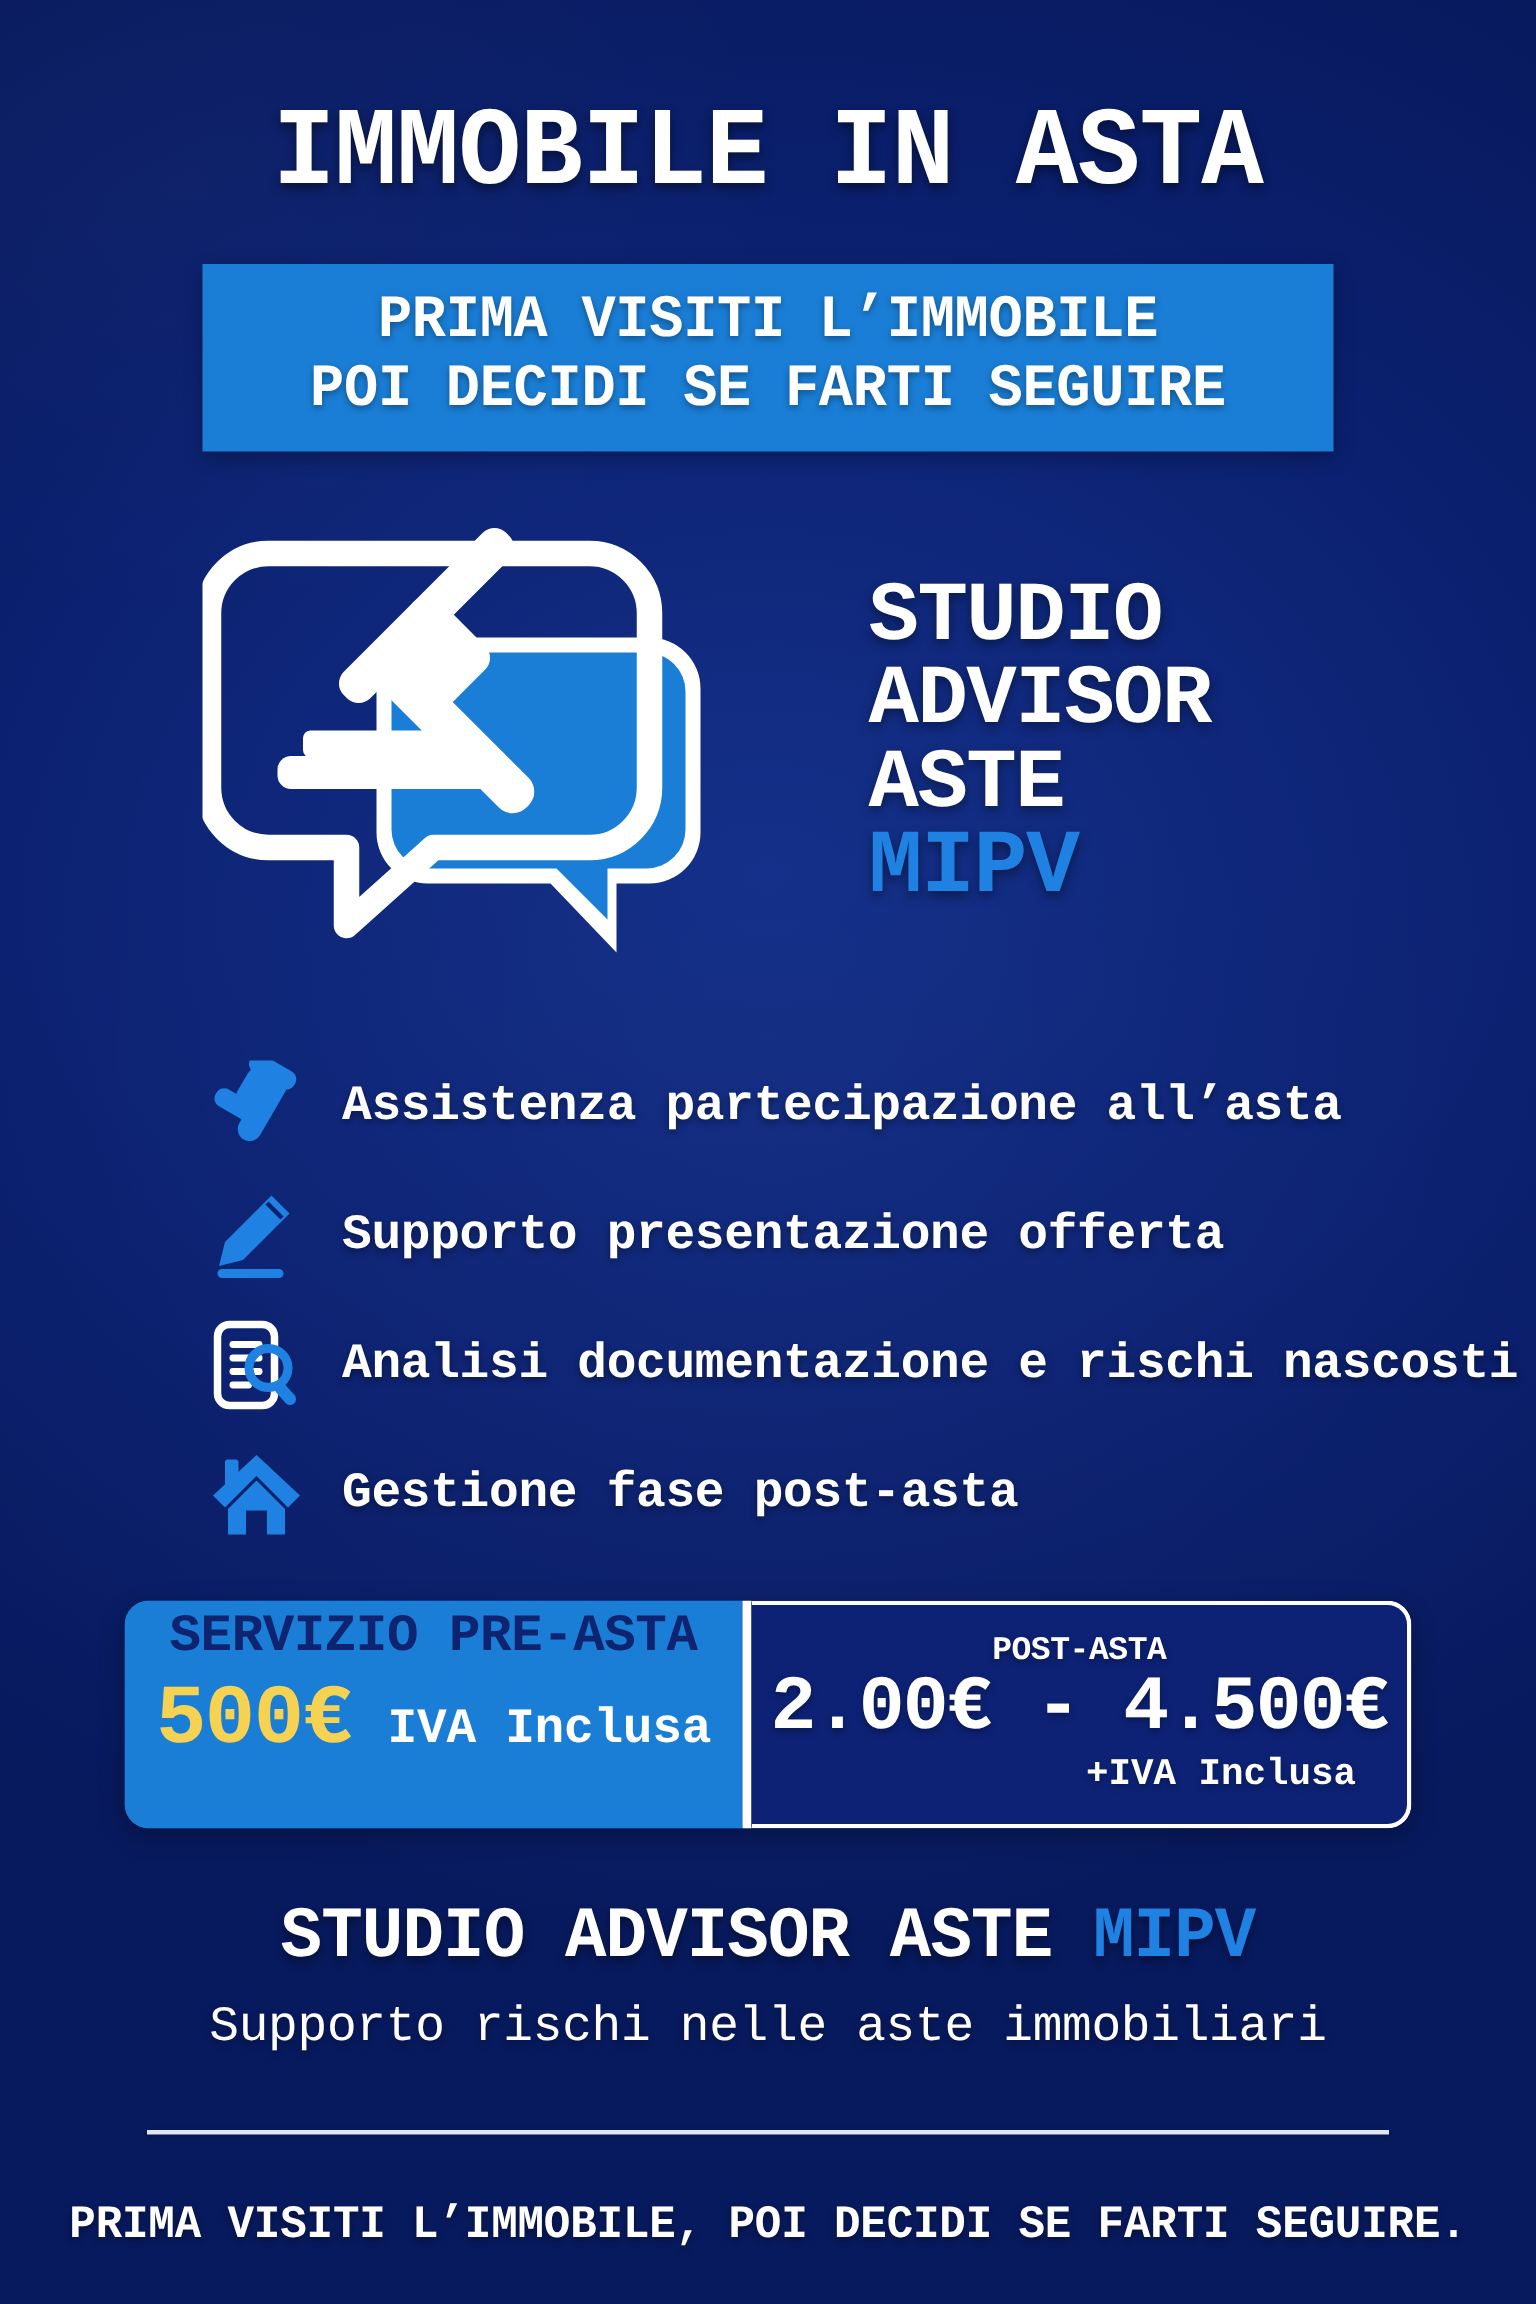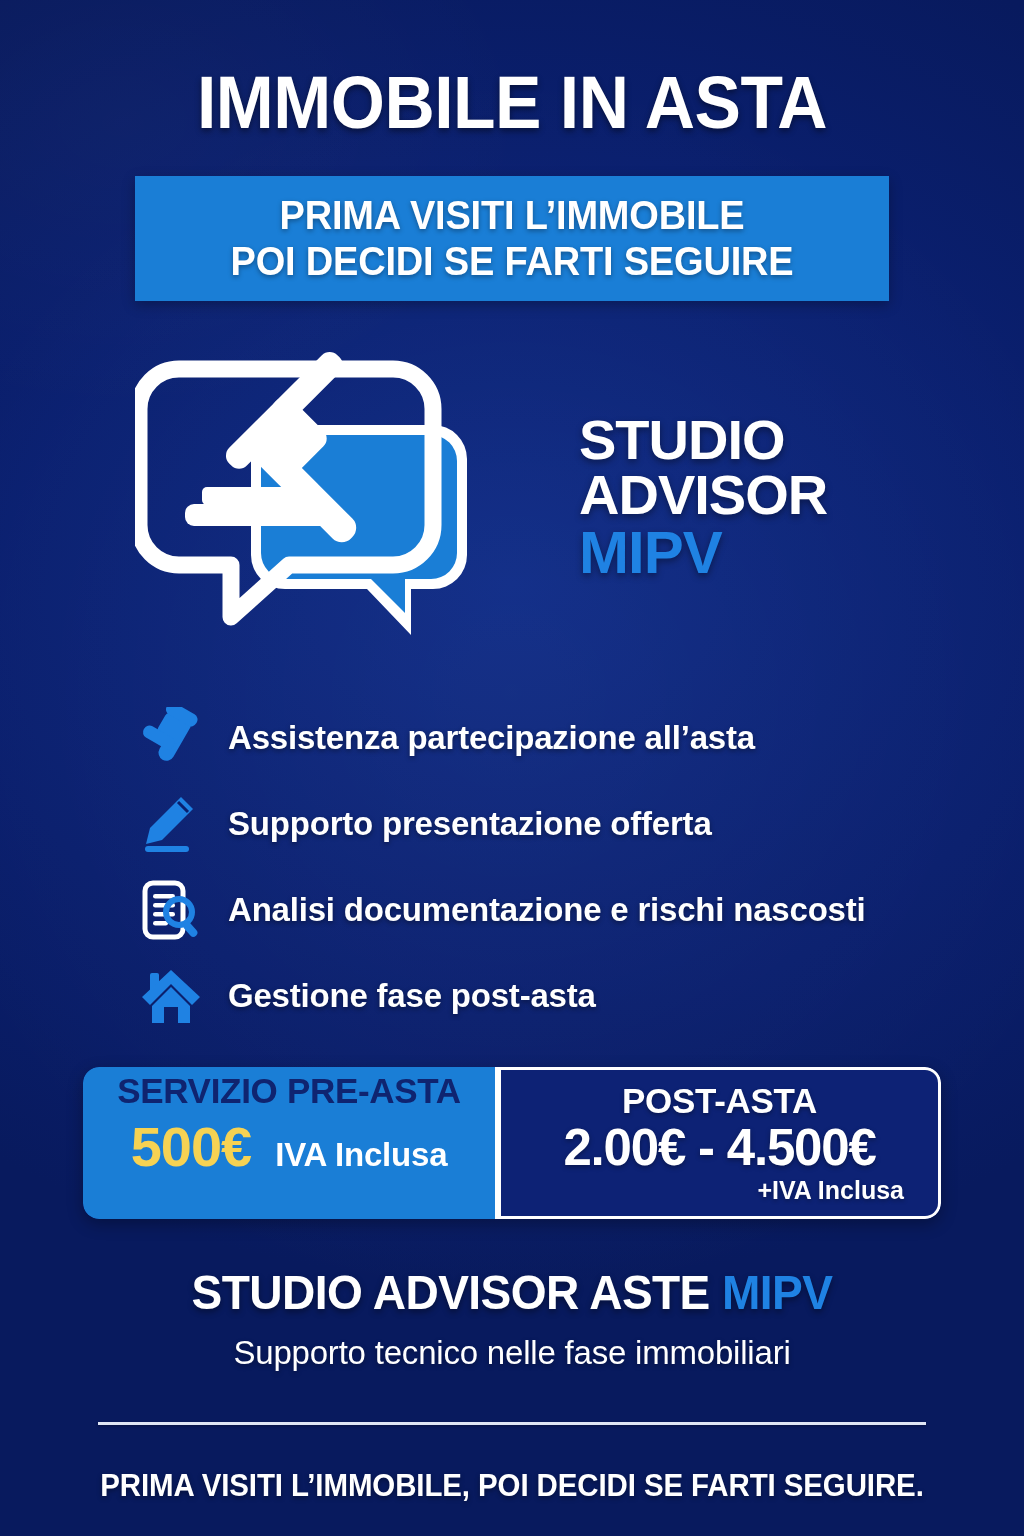--- a/index.html
+++ b/index.html
@@ -11,20 +11,21 @@
     font-family: "Liberation Sans", sans-serif;
     -webkit-font-smoothing: antialiased;
   }
   #poster {
     position: relative;
     width: 1024px;
     height: 1536px;
     background:
       radial-gradient(ellipse 900px 700px at 50% 38%, #0d2a86 0%, #0a1f6e 62%, #081a5e 100%);
     overflow: hidden;
+    font-family: Liberation Mono, monospace;
   }
   
   #poster:before {
     content: "";
     position: absolute;
     inset: 0;
     background:
       radial-gradient(ellipse 1100px 1100px at 50% 45%, rgba(255,255,255,0.035) 0%, rgba(0,0,0,0) 58%),
       radial-gradient(ellipse 700px 500px at 12% 8%, rgba(255,255,255,0.025) 0%, rgba(0,0,0,0) 60%);
     pointer-events: none;
@@ -177,21 +178,21 @@
     background: #0d2275;
     display: flex;
     flex-direction: column;
     align-items: center;
     justify-content: center;
     padding: 4px 0 4px 0;
   }
   .price-right-title {
     color: #ffffff;
     font-weight: 700;
-    font-size: 35px;
+    font-size: 22px;
     letter-spacing: -0.3px;
     margin-bottom: 1px;
     text-shadow: 0 2px 4px rgba(0,0,0,0.35);
   }
   .price-right-amount {
     color: #ffffff;
     font-weight: 700;
     font-size: 51px;
     letter-spacing: -1.2px;
     line-height: 1.02;
@@ -288,20 +289,21 @@
             <rect x="82" y="74" width="88" height="25" rx="11" transform="rotate(-45 126 86)"></rect>
 
             <rect x="67" y="140" width="110" height="18" rx="5"></rect>
             <rect x="50" y="157" width="144" height="22" rx="9"></rect>
           </g>
         </svg>
       </div>
       <div class="logo-text">
         <div>STUDIO</div>
         <div>ADVISOR</div>
+        <div>ASTE</div>
         <div class="accent">MIPV</div>
       </div>
     </div>
 
     <ul class="features">
 
       <li class="feature">
         <span class="feature-icon">
           <svg viewBox="0 0 62 62" width="62" height="62" aria-hidden="true">
             <g fill="#1f82e3">
@@ -376,20 +378,20 @@
         <div class="price-right-amount">2.00€ - 4.500€</div>
         <div class="price-right-note">+IVA Inclusa</div>
       </div>
     </div>
 
     <div class="brand-footer">
       <div class="brand-name">
         <span>STUDIO ADVISOR ASTE</span>
         <span class="accent">MIPV</span>
       </div>
-      <div class="brand-tagline">Supporto tecnico nelle fase immobiliari</div>
+      <div class="brand-tagline">Supporto rischi nelle aste immobiliari</div>
     </div>
 
     <div class="rule"></div>
     <div class="bottom-tagline">PRIMA VISITI L’IMMOBILE, POI DECIDI SE FARTI SEGUIRE.</div>
 
   </div>
 </div>
 
 </body></html>

